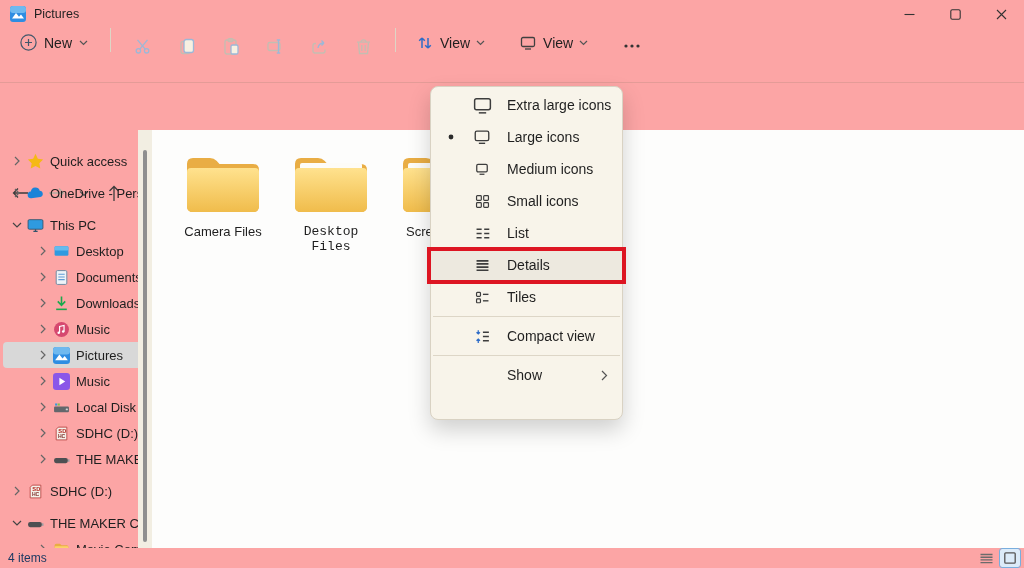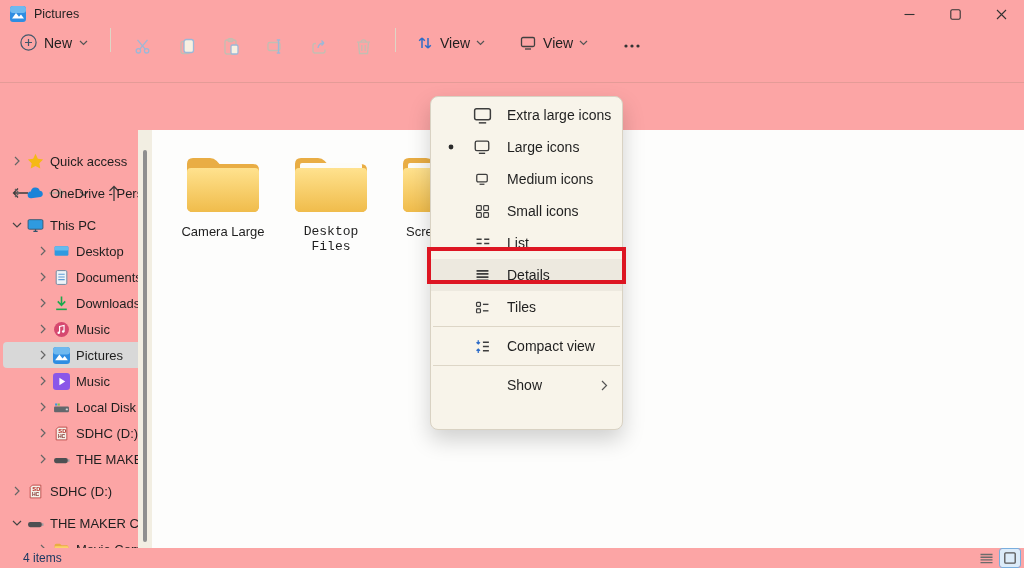--- a/index.html
+++ b/index.html
@@ -45,32 +45,32 @@
   .sb-scroll-track { position:absolute; left:138px; top:0; width:14px; height:418px; background:#f2eee2; }
   .sb-scroll-thumb { position:absolute; left:143px; top:20px; width:4px; height:392px; background:#8f8f8f; border-radius:2px; }
 
   
   .folder-item { position:absolute; top:20px; width:100px; text-align:center; }
   .folder-item svg { display:block; margin:0 auto; }
   .folder-label { margin-top:6px; font-size:13px; }
   .folder-label.clip-left { text-align:left; padding-left:17px; }
 
   
-  .viewmenu { position:absolute; left:430px; top:96px; width:193px; height:334px; background:#f8f4ea; border:1px solid #d9d2c3; border-radius:8px; box-shadow:0 10px 22px rgba(0,0,0,.18); z-index:20; padding-top:2px; }
+  .viewmenu { position:absolute; left:430px; top:86px; width:193px; height:334px; background:#f8f4ea; border:1px solid #d9d2c3; border-radius:8px; box-shadow:0 10px 22px rgba(0,0,0,.18); z-index:20; padding-top:2px; }
   .menu-item { position:relative; height:32px; display:flex; align-items:center; font-size:14px; }
   .mi-bullet { width:40px; display:flex; justify-content:center; flex:none; }
   .mi-icon { width:22px; height:22px; display:flex; align-items:center; justify-content:center; flex:none; }
   .mi-label { margin-left:14px; }
   .mi-subchev { position:absolute; right:14px; }
   .menu-sep { height:1px; background:#ddd6c7; margin:3px 2px; }
   .menu-item.hovered { background:rgba(0,0,0,.045); }
   .annotation { position:absolute; left:427px; top:247px; width:199px; height:37px; border:4px solid #dd1522; z-index:25; pointer-events:none; }
 
   
-  .statusbar { position:absolute; left:0; top:548px; width:1024px; height:20px; display:flex; align-items:center; font-size:12px;padding-left:15px; }
+  .statusbar { position:absolute; left:0; top:548px; width:1024px; height:20px; display:flex; align-items:center; font-size:12px; }
   .status-count { margin-left:8px; color:#1d3a63; }
   .status-toggles { position:absolute; right:4px; top:0; height:20px; display:flex; align-items:center; gap:4px; }
   .st-btn { width:20px; height:18px; display:flex; align-items:center; justify-content:center; border-radius:2px; }
   .st-btn.active { background:#dcebf9; outline:1px solid #79aede; }
 </style>
 </head>
 <body>
 
 <div class="window">
 
@@ -239,21 +239,21 @@
         <svg width="84" height="68" viewBox="0 0 84 68">
           <defs>
               <linearGradient id="fg1" x1="0" y1="0" x2="0" y2="1">
                 <stop offset="0" stop-color="#ffe28e"></stop>
                 <stop offset="1" stop-color="#f0bc4b"></stop>
               </linearGradient>
             </defs>
           <path d="M6 14 q0-6 6-6 h17 q4 0 6.5 2.8 L38.5 14 H72 q6 0 6 6 v36 q0 6-6 6 H12 q-6 0-6-6 z" fill="#e9ad44"></path>
           <path d="M6 22 q0-4 4-4 h64 q4 0 4 4 v34 q0 6-6 6 H12 q-6 0-6-6 z" fill="url(#fg1)"></path>
         </svg>
-        <div class="folder-label">Camera Large</div>
+        <div class="folder-label">Camera Files</div>
       </div>
       <div class="folder-item" style="left:129px;font-family:Liberation Mono, monospace;">
         <svg width="84" height="68" viewBox="0 0 84 68">
           <defs>
               <linearGradient id="fg2" x1="0" y1="0" x2="0" y2="1">
                 <stop offset="0" stop-color="#ffe28e"></stop>
                 <stop offset="1" stop-color="#f0bc4b"></stop>
               </linearGradient>
             </defs>
           <path d="M6 14 q0-6 6-6 h17 q4 0 6.5 2.8 L38.5 14 H72 q6 0 6 6 v36 q0 6-6 6 H12 q-6 0-6-6 z" fill="#e9ad44"></path>

